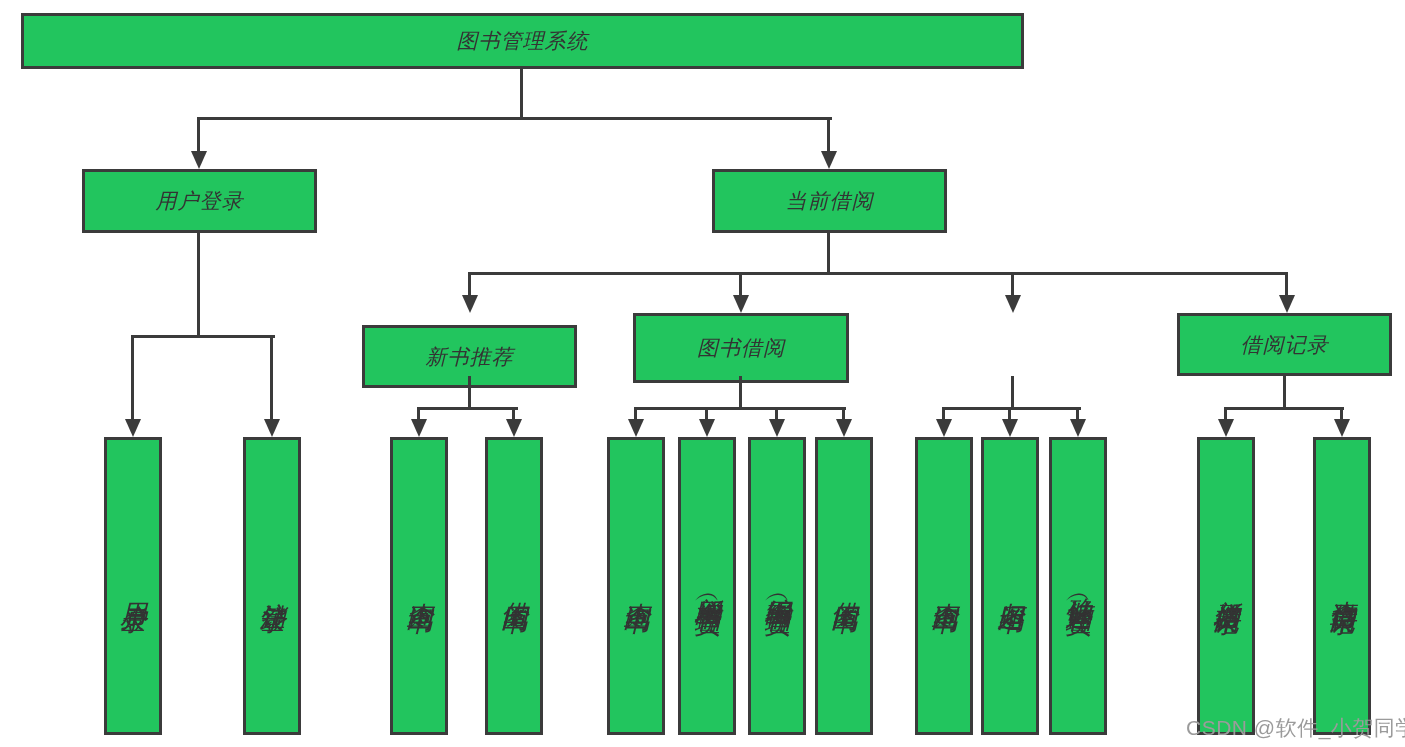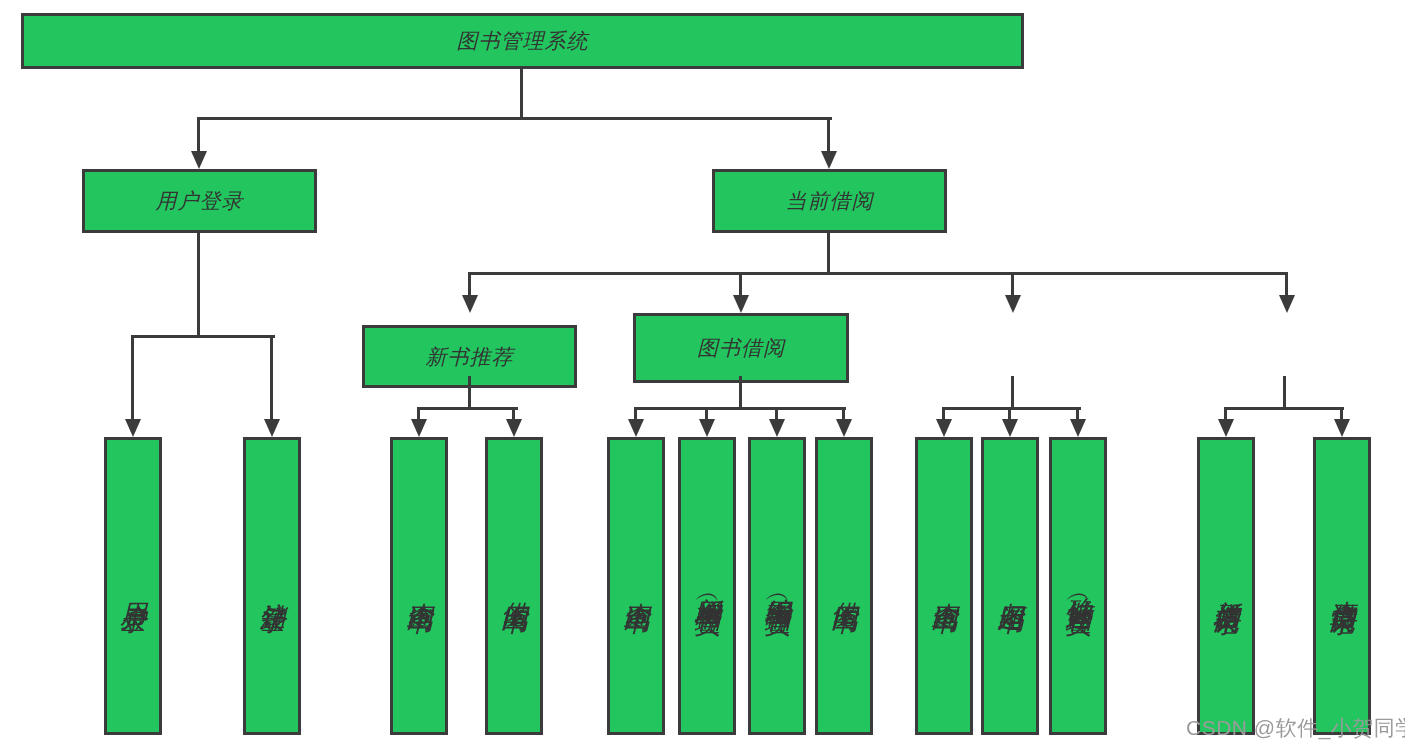--- a/index.html
+++ b/index.html
@@ -58,20 +58,21 @@
 
 <div class="stage">
 
   <div class="box h" style="left:21px;top:13px;width:1003px;height:56px;">图书管理系统</div>
 
   <div class="box h" style="left:82px;top:169px;width:235px;height:64px;">用户登录</div>
   <div class="box h" style="left:712px;top:169px;width:235px;height:64px;">当前借阅</div>
 
   <div class="box h" style="left:362px;top:313px;width:215px;height:63px;margin-top:12px;">新书推荐</div>
   <div class="box h" style="left:633px;top:313px;width:216px;height:70px;">图书借阅</div>
+  <div class="box h" style="left:1177px;top:313px;width:215px;height:63px;">借阅记录</div>
 
   <div class="box v" style="left:104px;top:437px;width:58px;height:298px;">用户登录</div>
   <div class="box v" style="left:243px;top:437px;width:58px;height:298px;">注销登录</div>
 
   <div class="box v" style="left:390px;top:437px;width:58px;height:298px;">查询图书</div>
   <div class="box v" style="left:485px;top:437px;width:58px;height:298px;">借阅图书</div>
 
   <div class="box v" style="left:607px;top:437px;width:58px;height:298px;">查询图书</div>
   <div class="box v" style="left:678px;top:437px;width:58px;height:298px;">新增图书（管理员）</div>
   <div class="box v" style="left:748px;top:437px;width:58px;height:298px;">编辑图书（管理员）</div>

